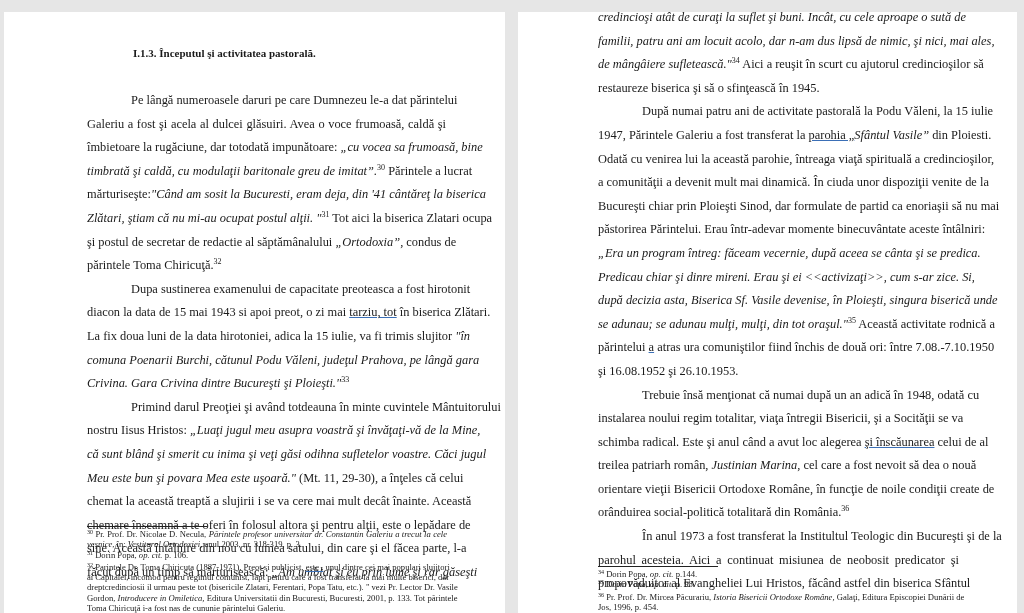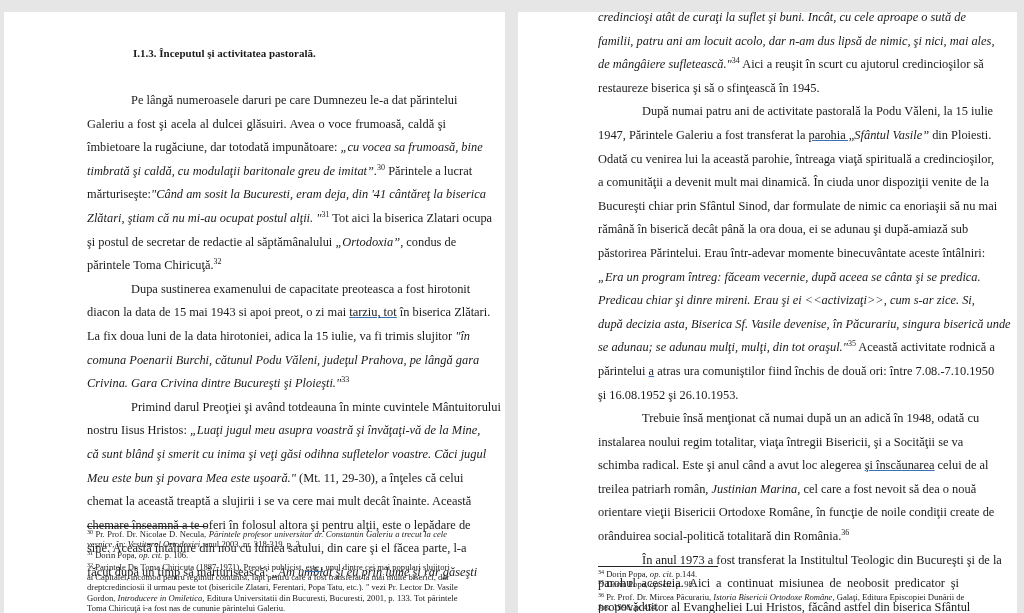--- a/index.html
+++ b/index.html
@@ -85,26 +85,25 @@
 <div class="page" id="page-right">
   <div class="text-block" id="right-body" style="top:-6px;">
       <div class="line"><span class="it">credincioşi atât de curaţi la suflet şi buni. Încât, cu cele aproape o sută de</span></div>
       <div class="line"><span class="it">familii, patru ani am locuit acolo, dar n-am dus lipsă de nimic, şi nici, mai ales,</span></div>
       <div class="line"><span class="it">de mângâiere sufletească."</span><sup>34</sup><span> Aici a reuşit în scurt cu ajutorul credincioşilor să</span></div>
       <div class="line last"><span>restaureze biserica şi să o sfinţească în 1945.</span></div>
       <div class="line indent"><span>După numai patru ani de activitate pastorală la Podu Văleni, la 15 iulie</span></div>
       <div class="line"><span>1947, Părintele Galeriu a fost transferat la </span><span class="ul">parohia  „</span><span class="it">Sfântul Vasile”</span><span> din Ploiesti.</span></div>
       <div class="line"><span>Odată cu venirea lui la această parohie, întreaga viaţă spirituală a credincioşilor,</span></div>
       <div class="line"><span>a comunităţii a devenit mult mai dinamică. În ciuda unor dispoziţii venite de la</span></div>
-      <div class="line"><span>Bucureşti chiar prin Sfântul Sinod, dar formulate de nimic ca enoriaşii să nu mai</span></div>
-      <div class="line"><span>rămână în biserică decât până la ora doua, ei se adunau şi după-amiază sub</span></div>
+      <div class="line"><span>Bucureşti chiar prin Ploieşti Sinod, dar formulate de partid ca enoriaşii să nu mai</span></div>
       <div class="line"><span>păstorirea Părintelui. Erau într-adevar momente binecuvântate aceste întâlniri:</span></div>
       <div class="line"><span class="it">„Era un program întreg: făceam vecernie, după aceea se cânta şi se predica.</span></div>
       <div class="line"><span class="it">Predicau chiar şi dinre mireni. Erau şi ei &lt;&lt;activizaţi&gt;&gt;, cum s-ar zice. Si,</span></div>
-      <div class="line"><span class="it">după decizia asta, Biserica Sf. Vasile devenise, în Păcurariu, singura biserică unde</span></div>
+      <div class="line"><span class="it">după decizia asta, Biserica Sf. Vasile devenise, în Ploieşti, singura biserică unde</span></div>
       <div class="line"><span class="it">se adunau; se adunau mulţi, mulţi, din tot oraşul."</span><sup>35</sup><span> Această activitate rodnică a</span></div>
       <div class="line"><span>părintelui </span><span class="ul">a</span><span> atras ura comuniştilor fiind închis de două ori: între 7.08.-7.10.1950</span></div>
       <div class="line last"><span>şi 16.08.1952 şi 26.10.1953.</span></div>
       <div class="line indent"><span>Trebuie însă menţionat că numai după un an adică în 1948, odată cu</span></div>
       <div class="line"><span>instalarea noului regim totalitar, viaţa întregii Bisericii, şi a Socităţii se va</span></div>
       <div class="line"><span>schimba radical. Este şi anul când a avut loc alegerea </span><span class="ul">şi  înscăunarea</span><span> celui de al</span></div>
       <div class="line"><span>treilea patriarh român, </span><span class="it">Justinian Marina</span><span>, cel care a fost nevoit să dea o nouă</span></div>
       <div class="line"><span>orientare vieţii Bisericii Ortodoxe Române, în funcţie de noile condiţii create de</span></div>
       <div class="line last"><span>orânduirea social-politică totalitară din România.</span><sup>36</sup></div>
       <div class="line indent"><span>În anul 1973 a fost transferat la Institultul Teologic din Bucureşti şi de la</span></div>

